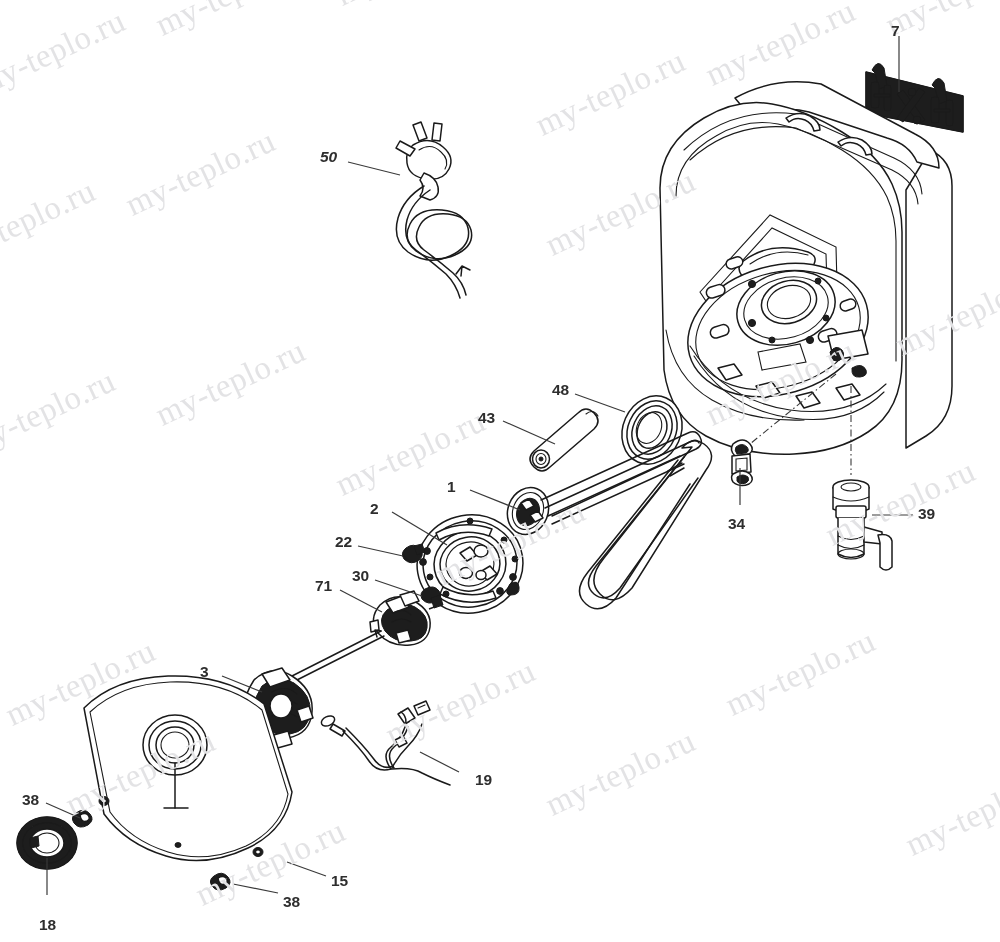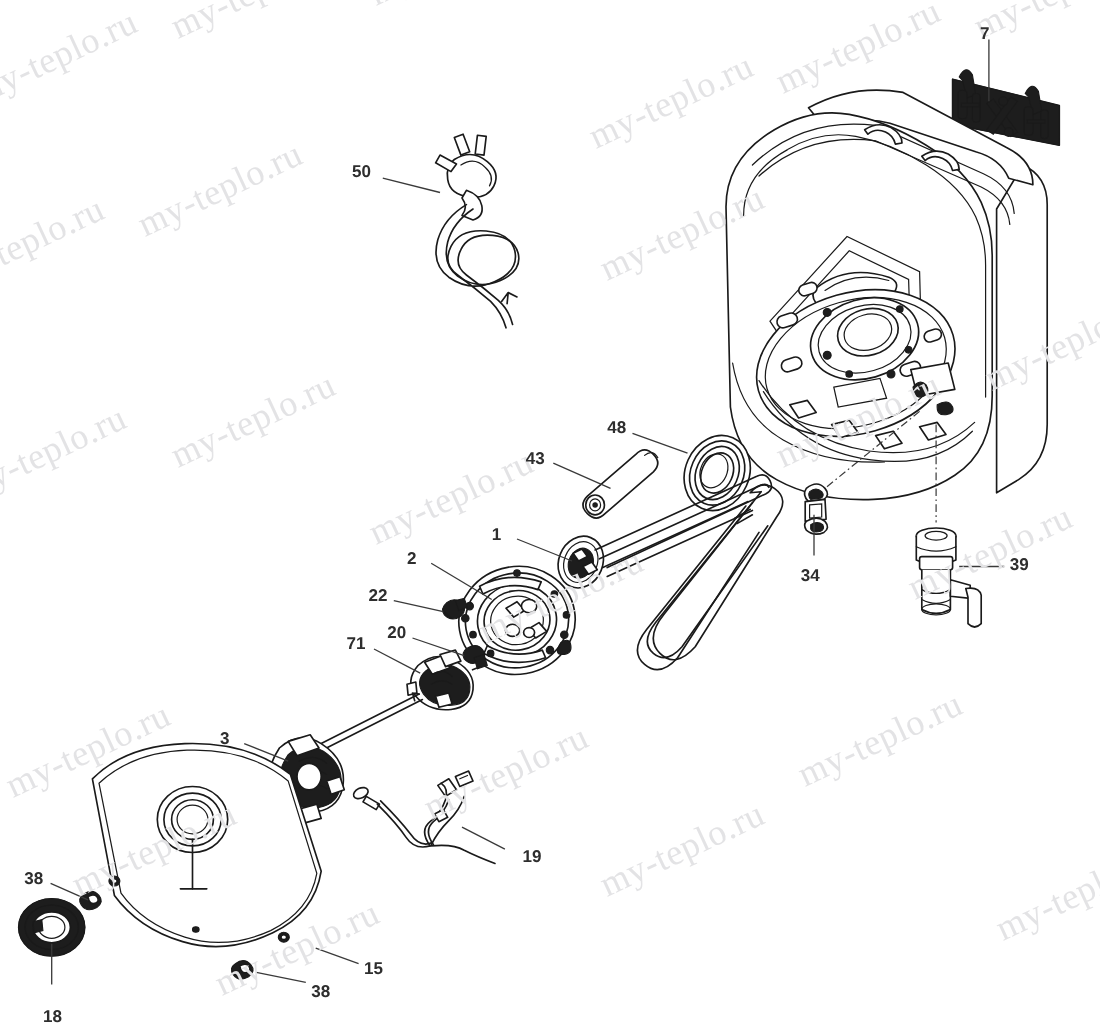--- a/index.html
+++ b/index.html
@@ -482,23 +482,23 @@
   <div id="labels">
       <div class="lbl" style="left: 447px; top: 478px;">1</div>
       <div class="lbl" style="left: 370px; top: 500px;">2</div>
       <div class="lbl" style="left: 200px; top: 663px;">3</div>
       <div class="lbl" style="left: 891px; top: 22px;">7</div>
       <div class="lbl" style="left: 331px; top: 872px;">15</div>
       <div class="lbl" style="left: 39px; top: 905px; margin-top: 11px;">18</div>
       <div class="lbl" style="left: 463px; top: 771px; margin-left: 12px;">19</div>
       <div class="lbl" style="left: 918px; top: 505px;">39</div>
       <div class="lbl" style="left: 478px; top: 409px;">43</div>
-      <div class="lbl" style="left: 352px; top: 567px;">20</div>
+      <div class="lbl" style="left: 352px; top: 567px;">30</div>
       <div class="lbl" style="left: 552px; top: 381px;">48</div>
       <div class="lbl" style="left: 22px; top: 791px;">38</div>
       <div class="lbl" style="left: 283px; top: 893px;">38</div>
       <div class="lbl" style="left: 728px; top: 515px;">34</div>
       <div class="lbl" style="left: 335px; top: 533px;">22</div>
-      <div class="lbl" style="left: 320px; top: 148px;">50</div>
+      <div class="lbl" style="left: 320px; top: 148px; font-style: italic;">50</div>
       <div class="lbl" style="left: 315px; top: 577px;">71</div>
     </div>
 
 </div>
 
 </body></html>

